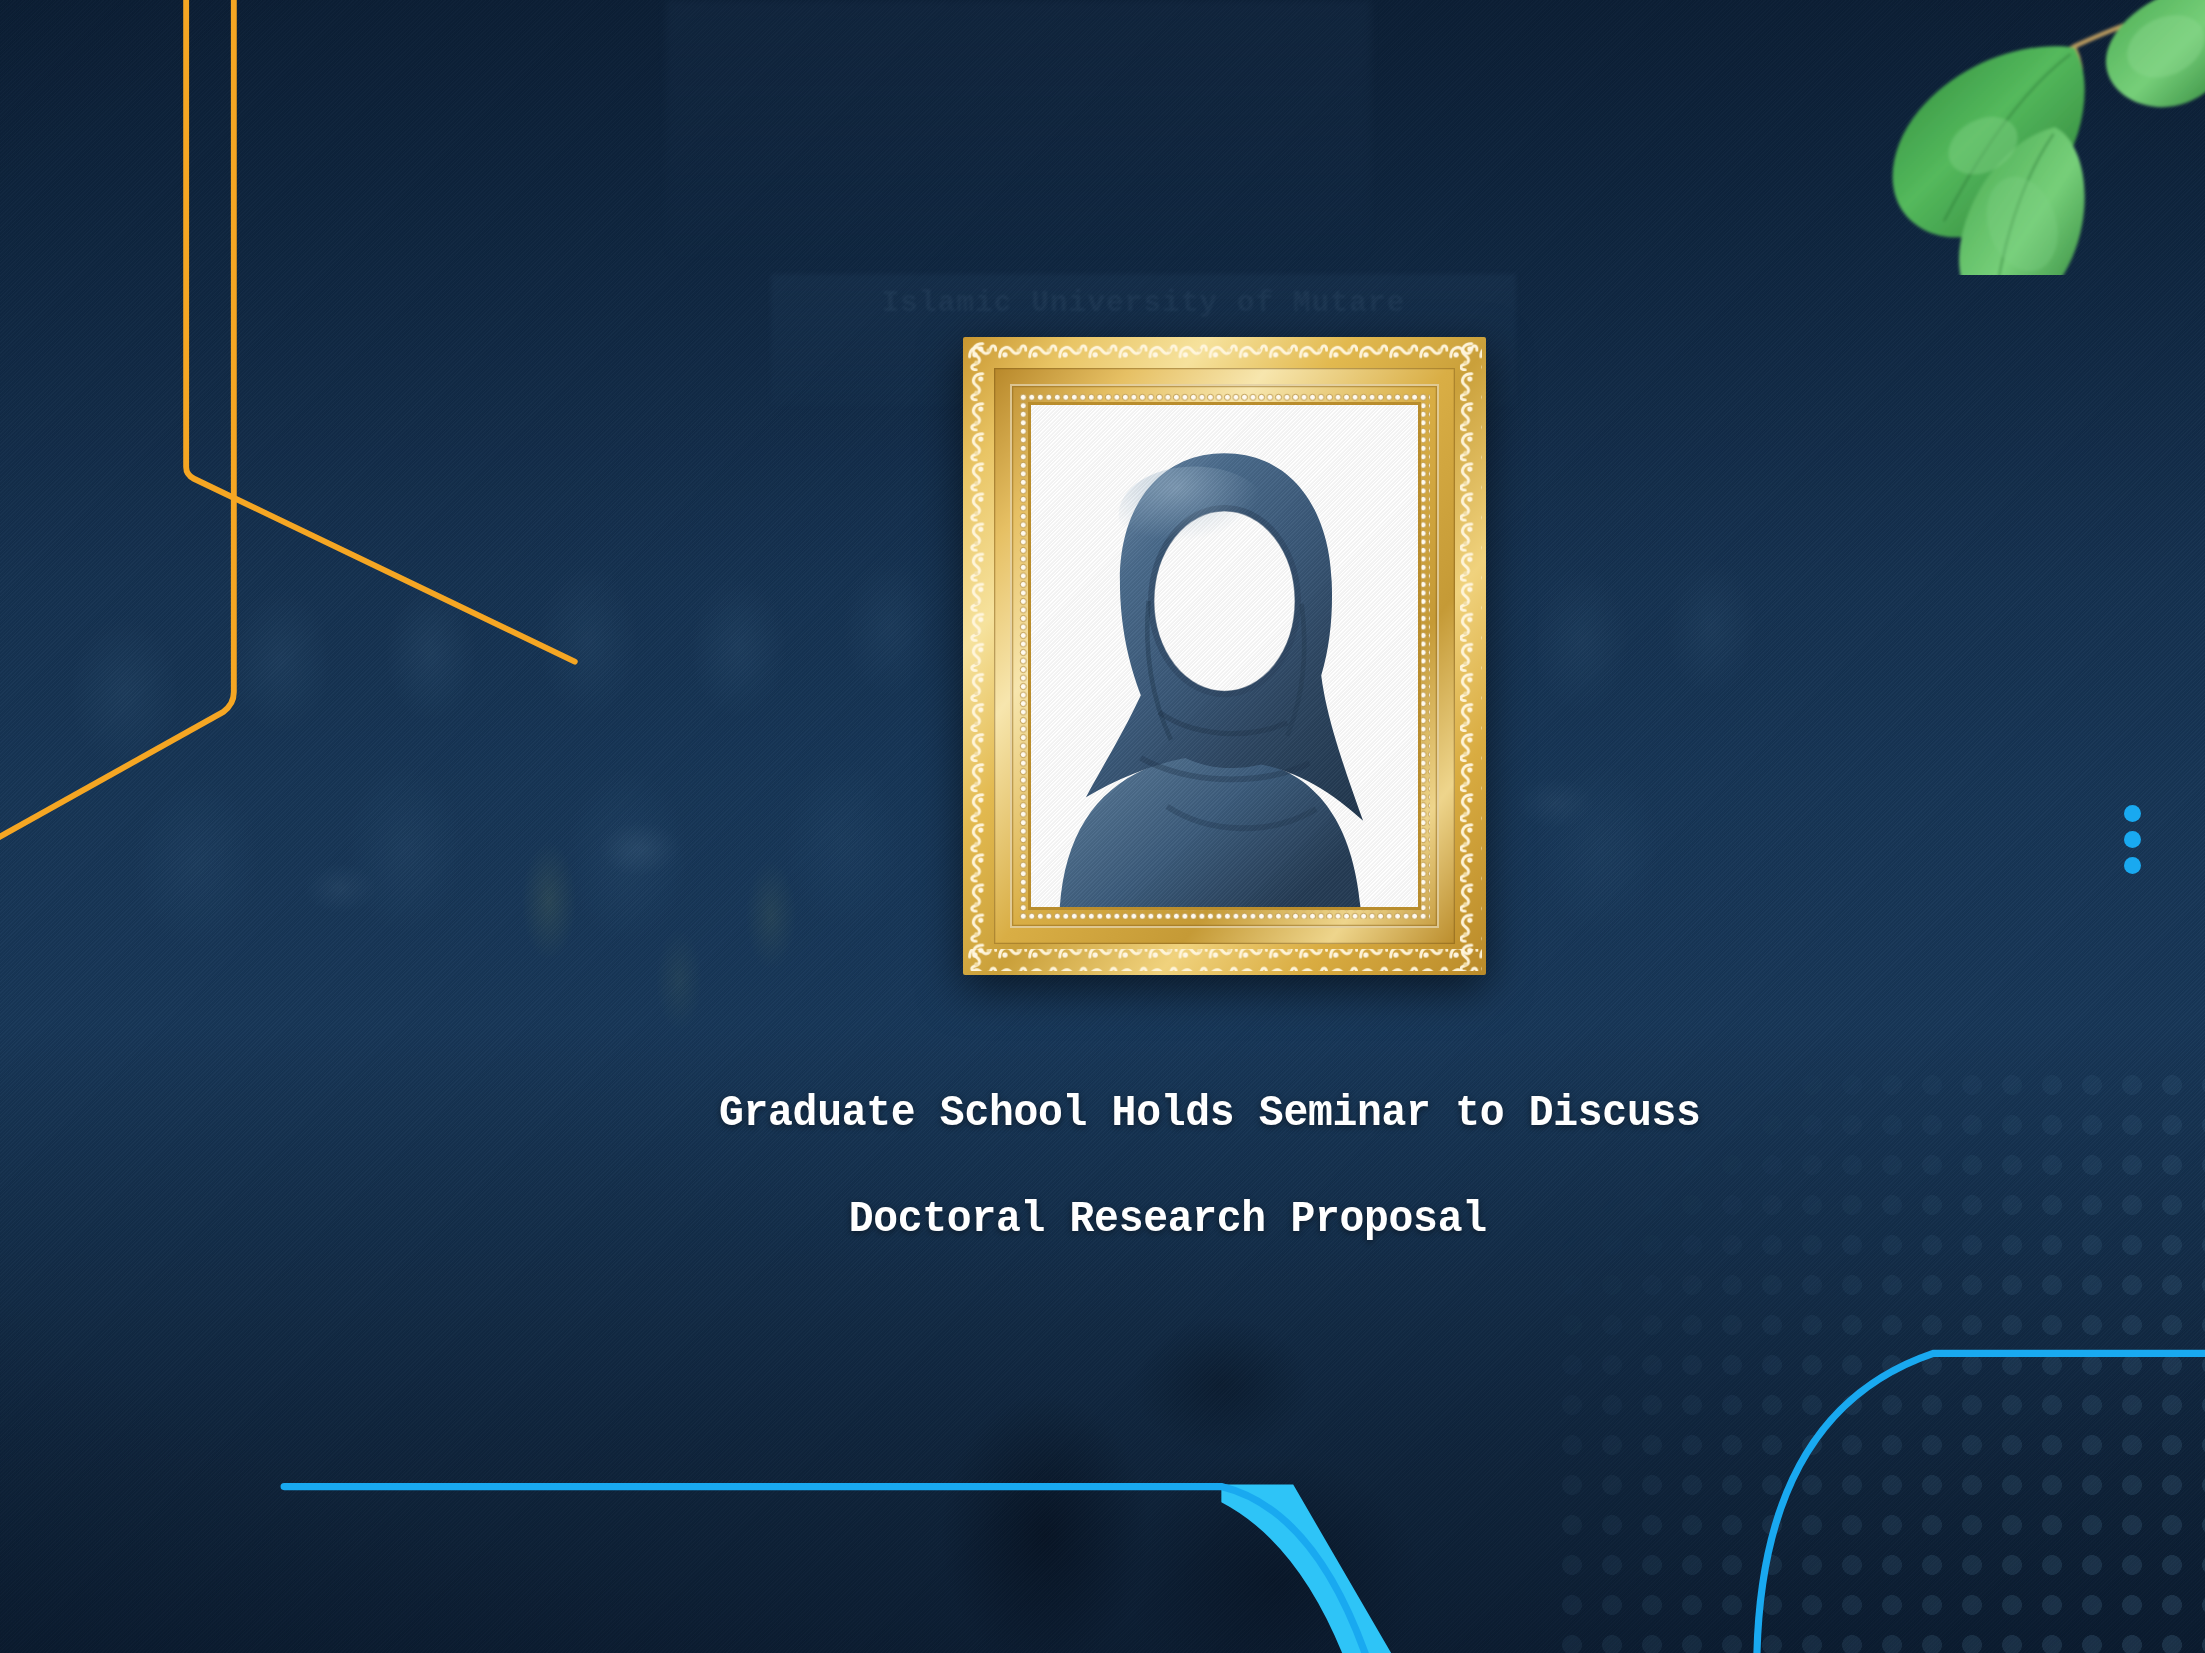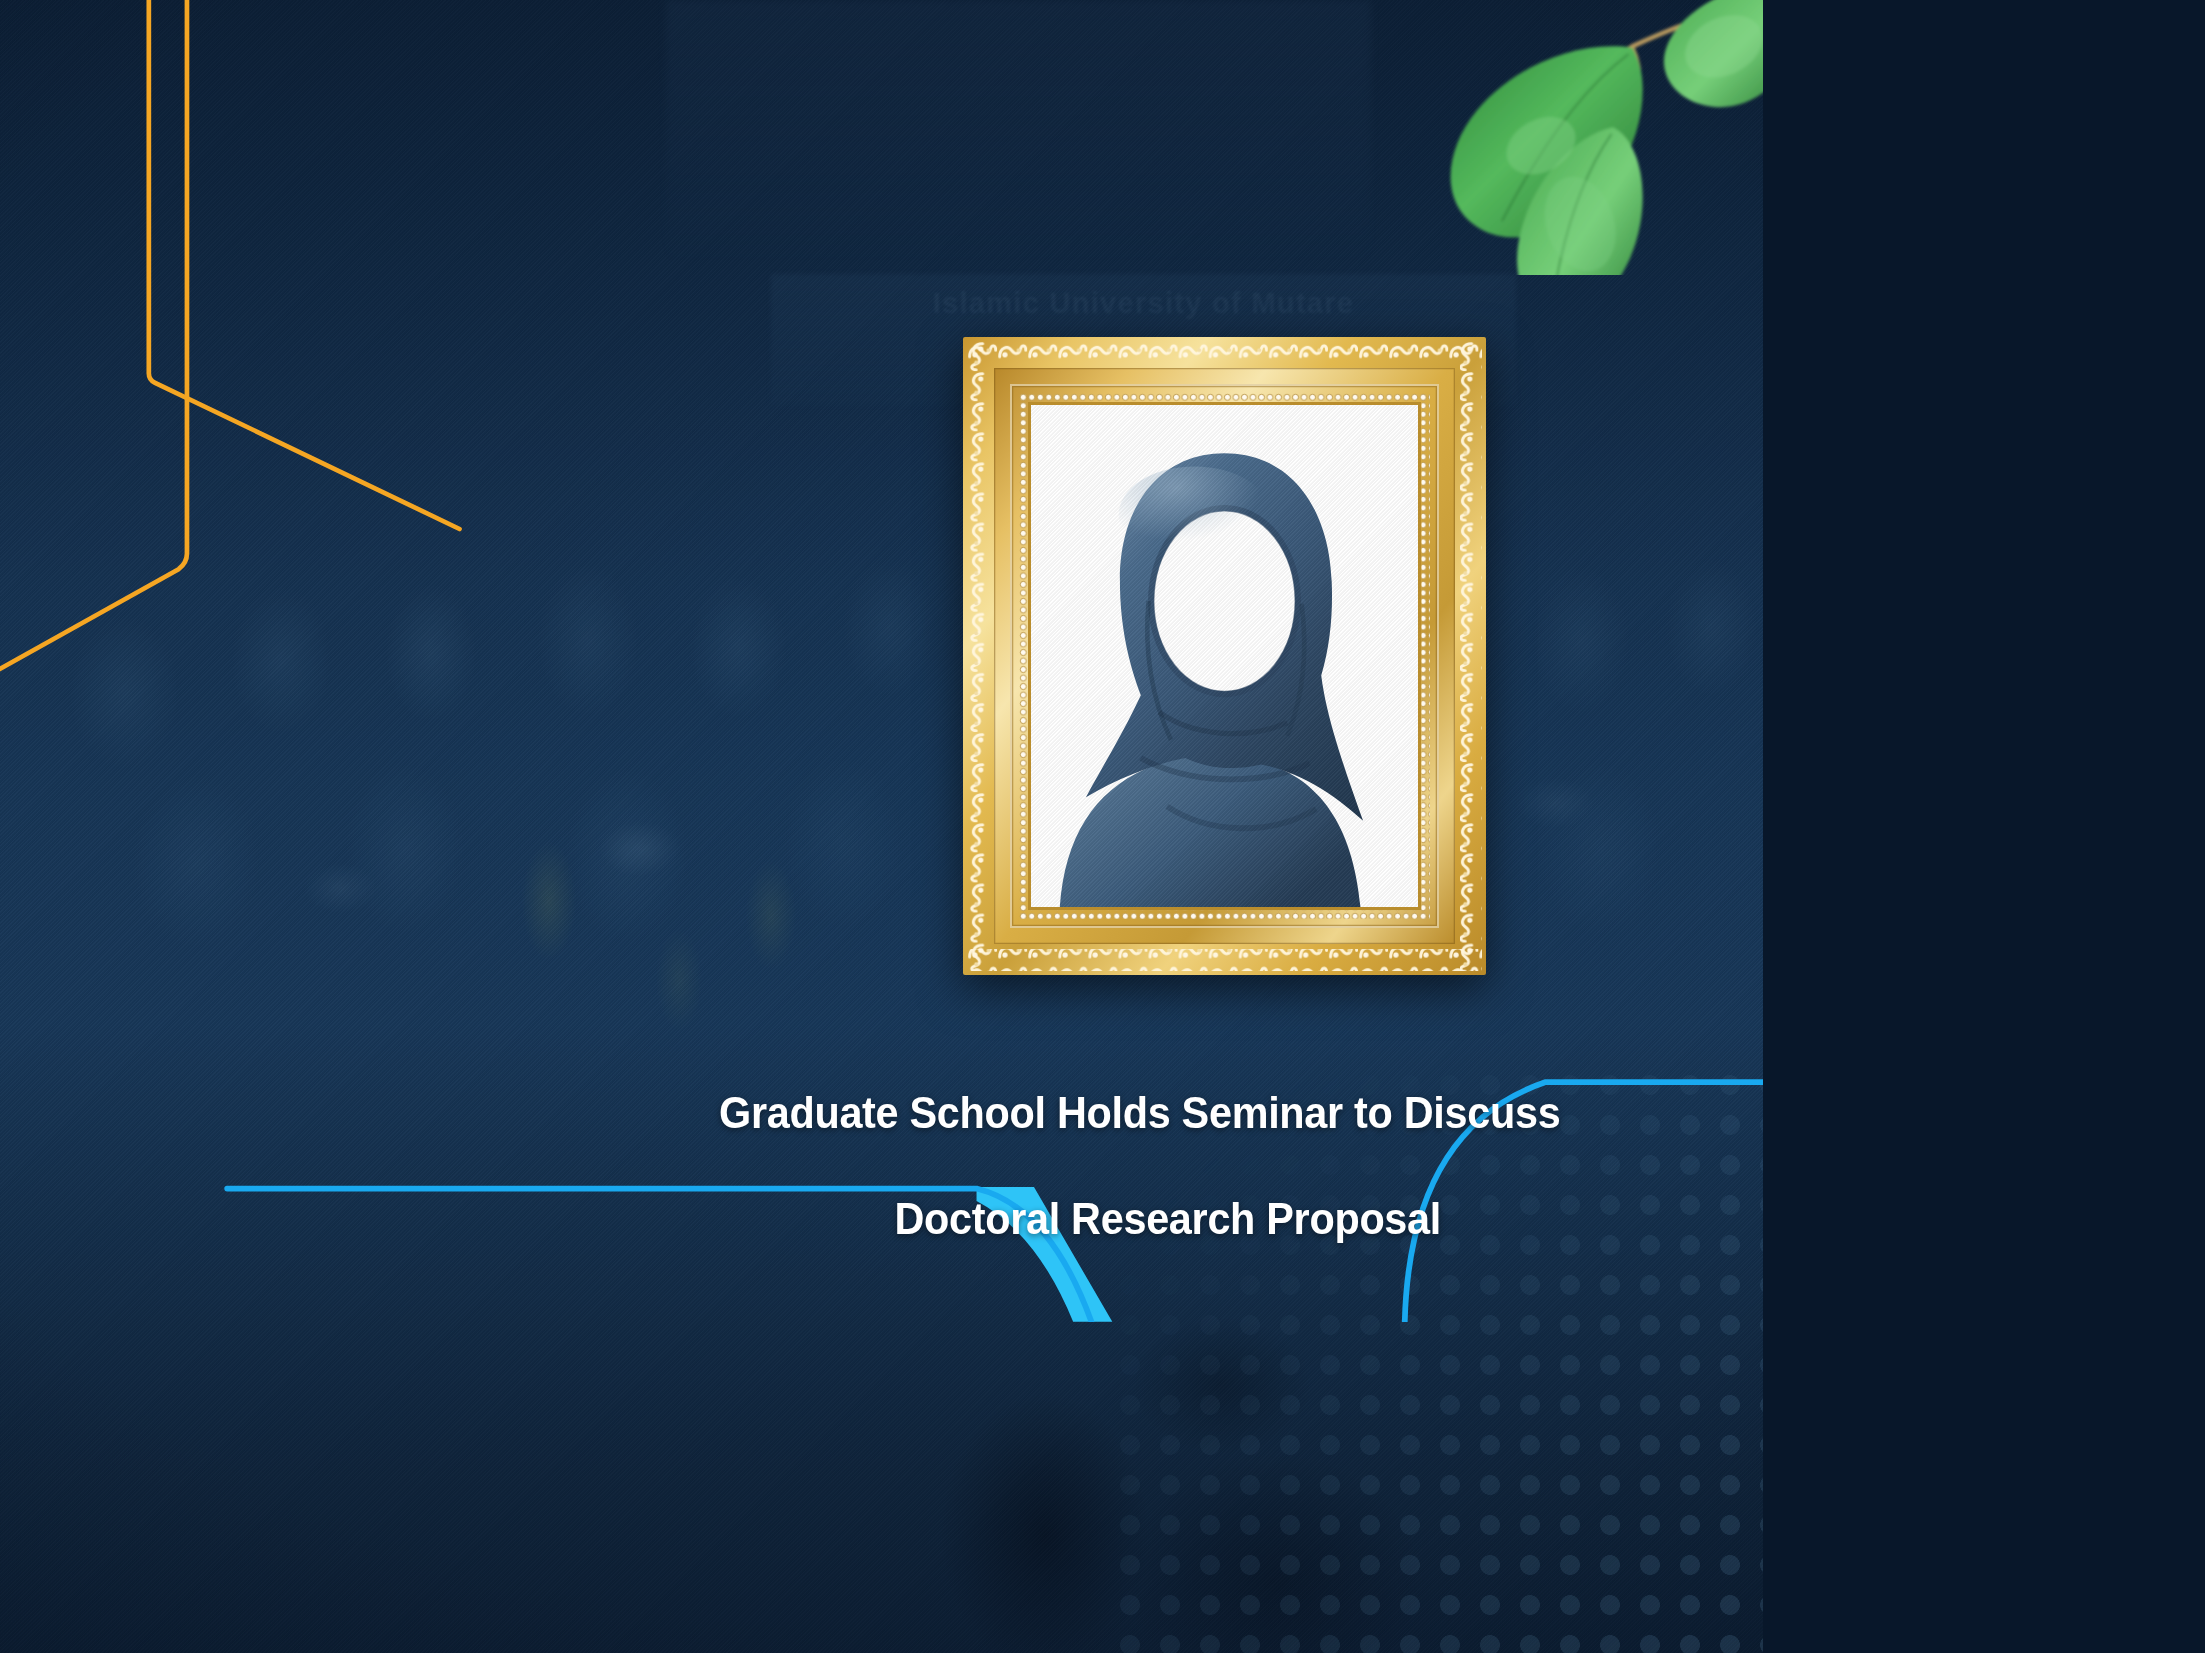--- a/index.html
+++ b/index.html
@@ -1,23 +1,23 @@
 <!DOCTYPE html>
 <html style="font-size:10.5px"><head>
 <meta charset="utf-8">
 <style>
   html,body{margin:0;padding:0;background:#08172a;}
   *{box-sizing:border-box;}
 
   .slide{
     position:relative;
-    width:1763px;
+    width:2205px;
     height:1653px;
     overflow:hidden;
-    font-family:Liberation Sans, sans-serif;
+    font-family:Liberation Mono, monospace;
     background:#404040;
   }
 
   
   .bg-photo{
     position:absolute; inset:0;
     background:
       
       radial-gradient(ellipse 78px 111px at 124px 692px, rgba(120,170,205,.10), transparent 70%),
       radial-gradient(ellipse 72px 105px at 281px 660px, rgba(120,170,205,.11), transparent 70%),

